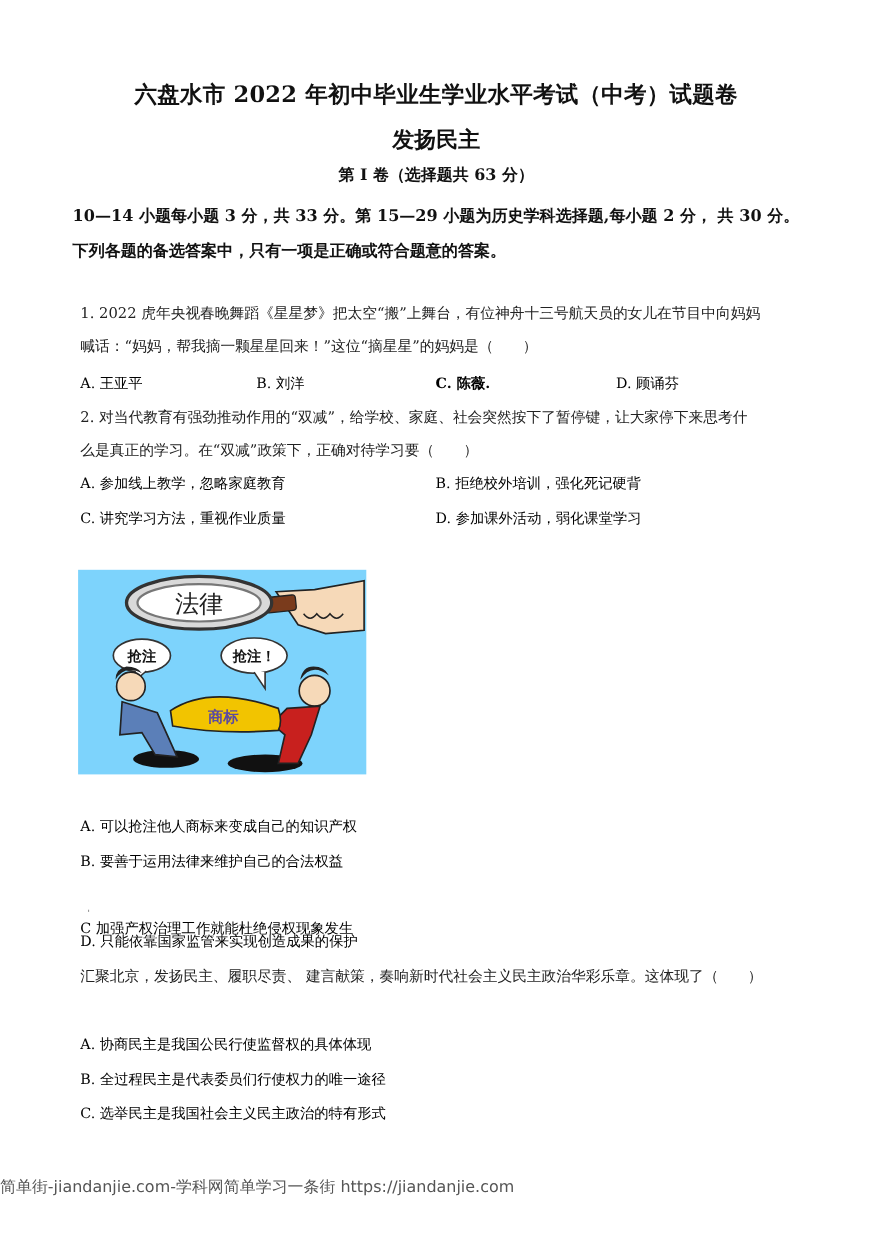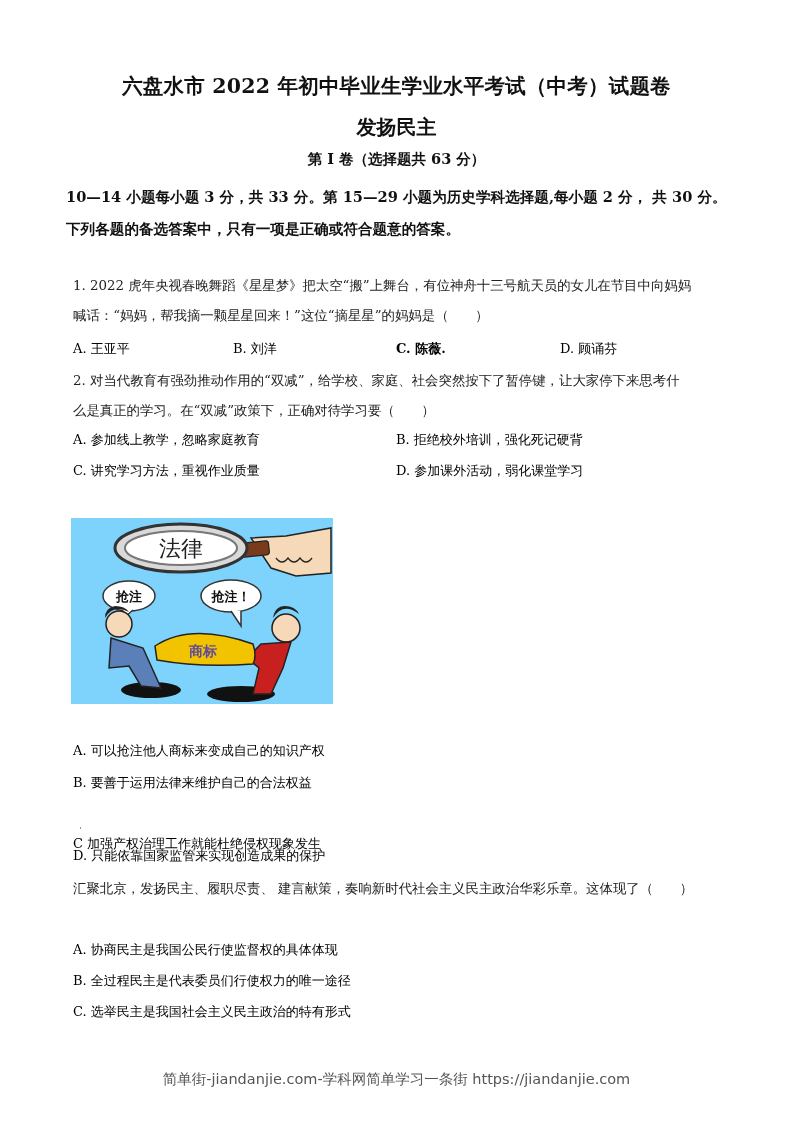--- a/index.html
+++ b/index.html
@@ -28,21 +28,21 @@
     .q {
       position: absolute; left: 73px; width: 680px;
       font-size: 13.4px; line-height: 30px; color: #222;
     }
     .opt { position: absolute; font-size: 13px; color: #000000; white-space: nowrap; }
     .figure {
       position: absolute; left: 71px; top: 518px; width: 262px; height: 186px;
       background: #7dd3fc;
     }
     .footer {
-      position: absolute; left: 0; width: 793px; top: 1070px; text-align: center;
+      position: absolute; left: 0; width: 793px; top: 1070px; text-align: left;
       font-family: "DejaVu Sans", "Liberation Sans", sans-serif;
       font-size: 14.5px; color: #555;
     }
     .speck { position: absolute; left: 80px; top: 827px; width: 1px; height: 2px; background: #999; }
   </style>
 </head>
 <body>
 
 <div class="page">
 

